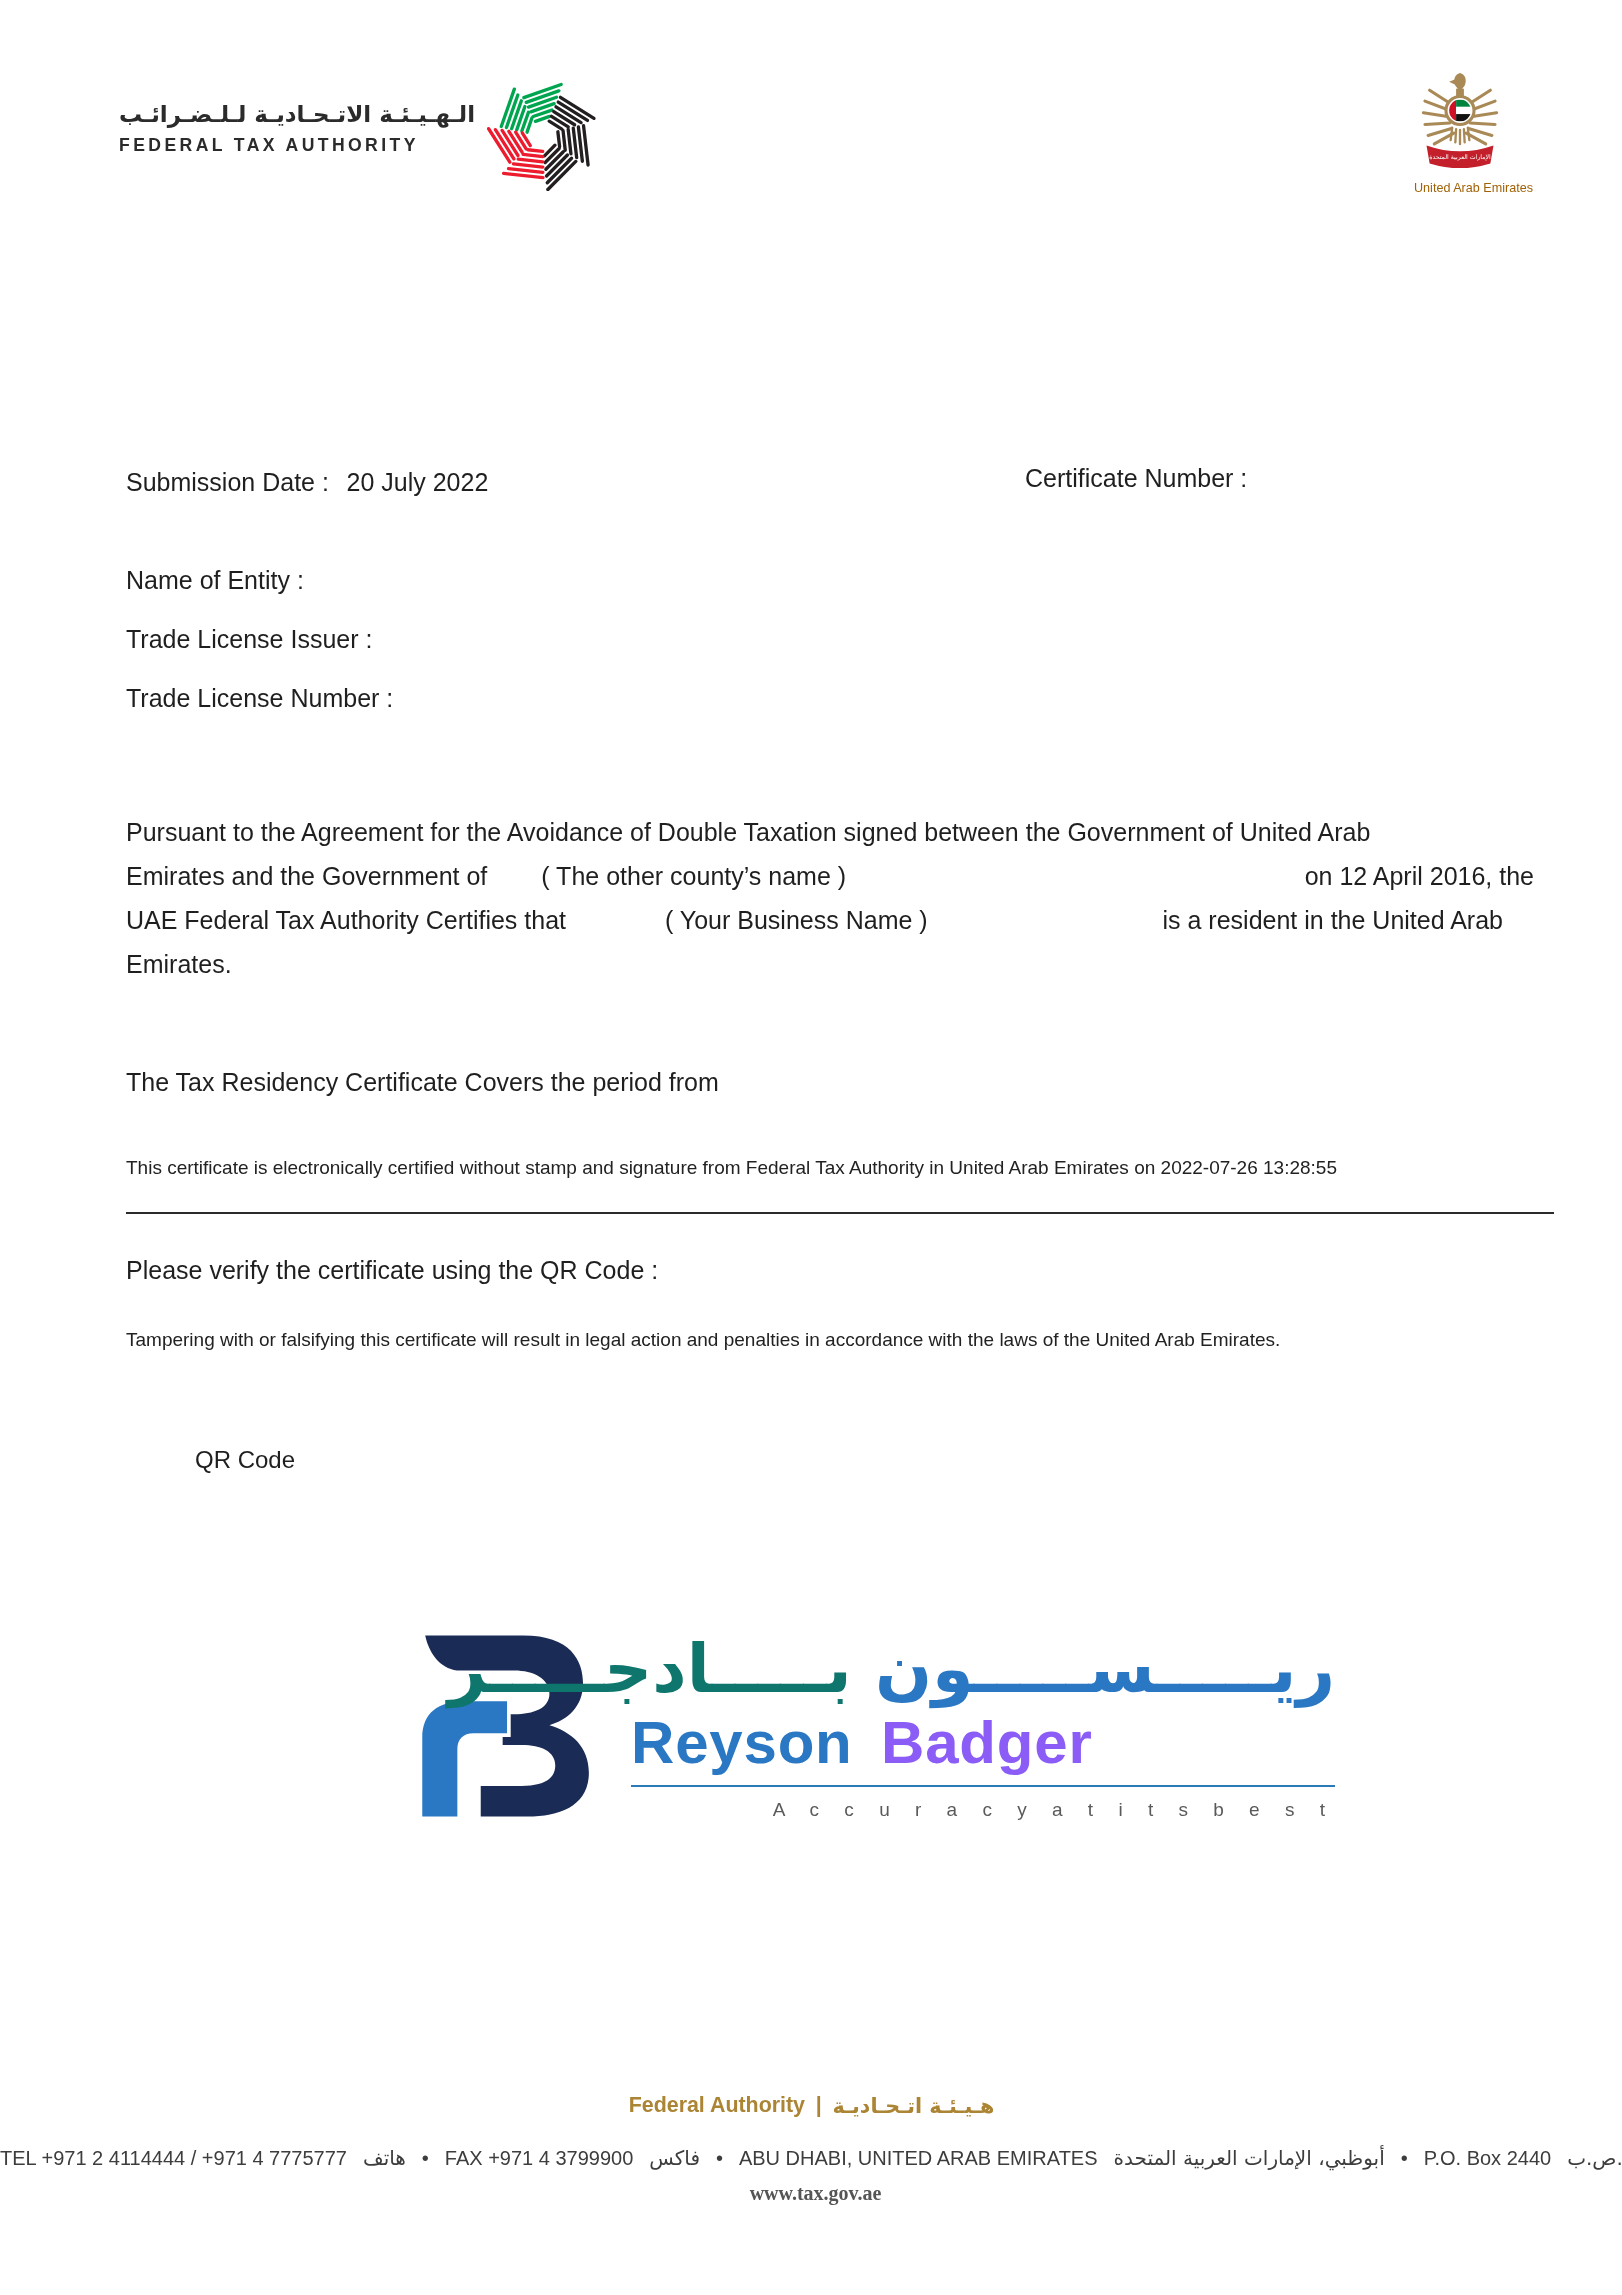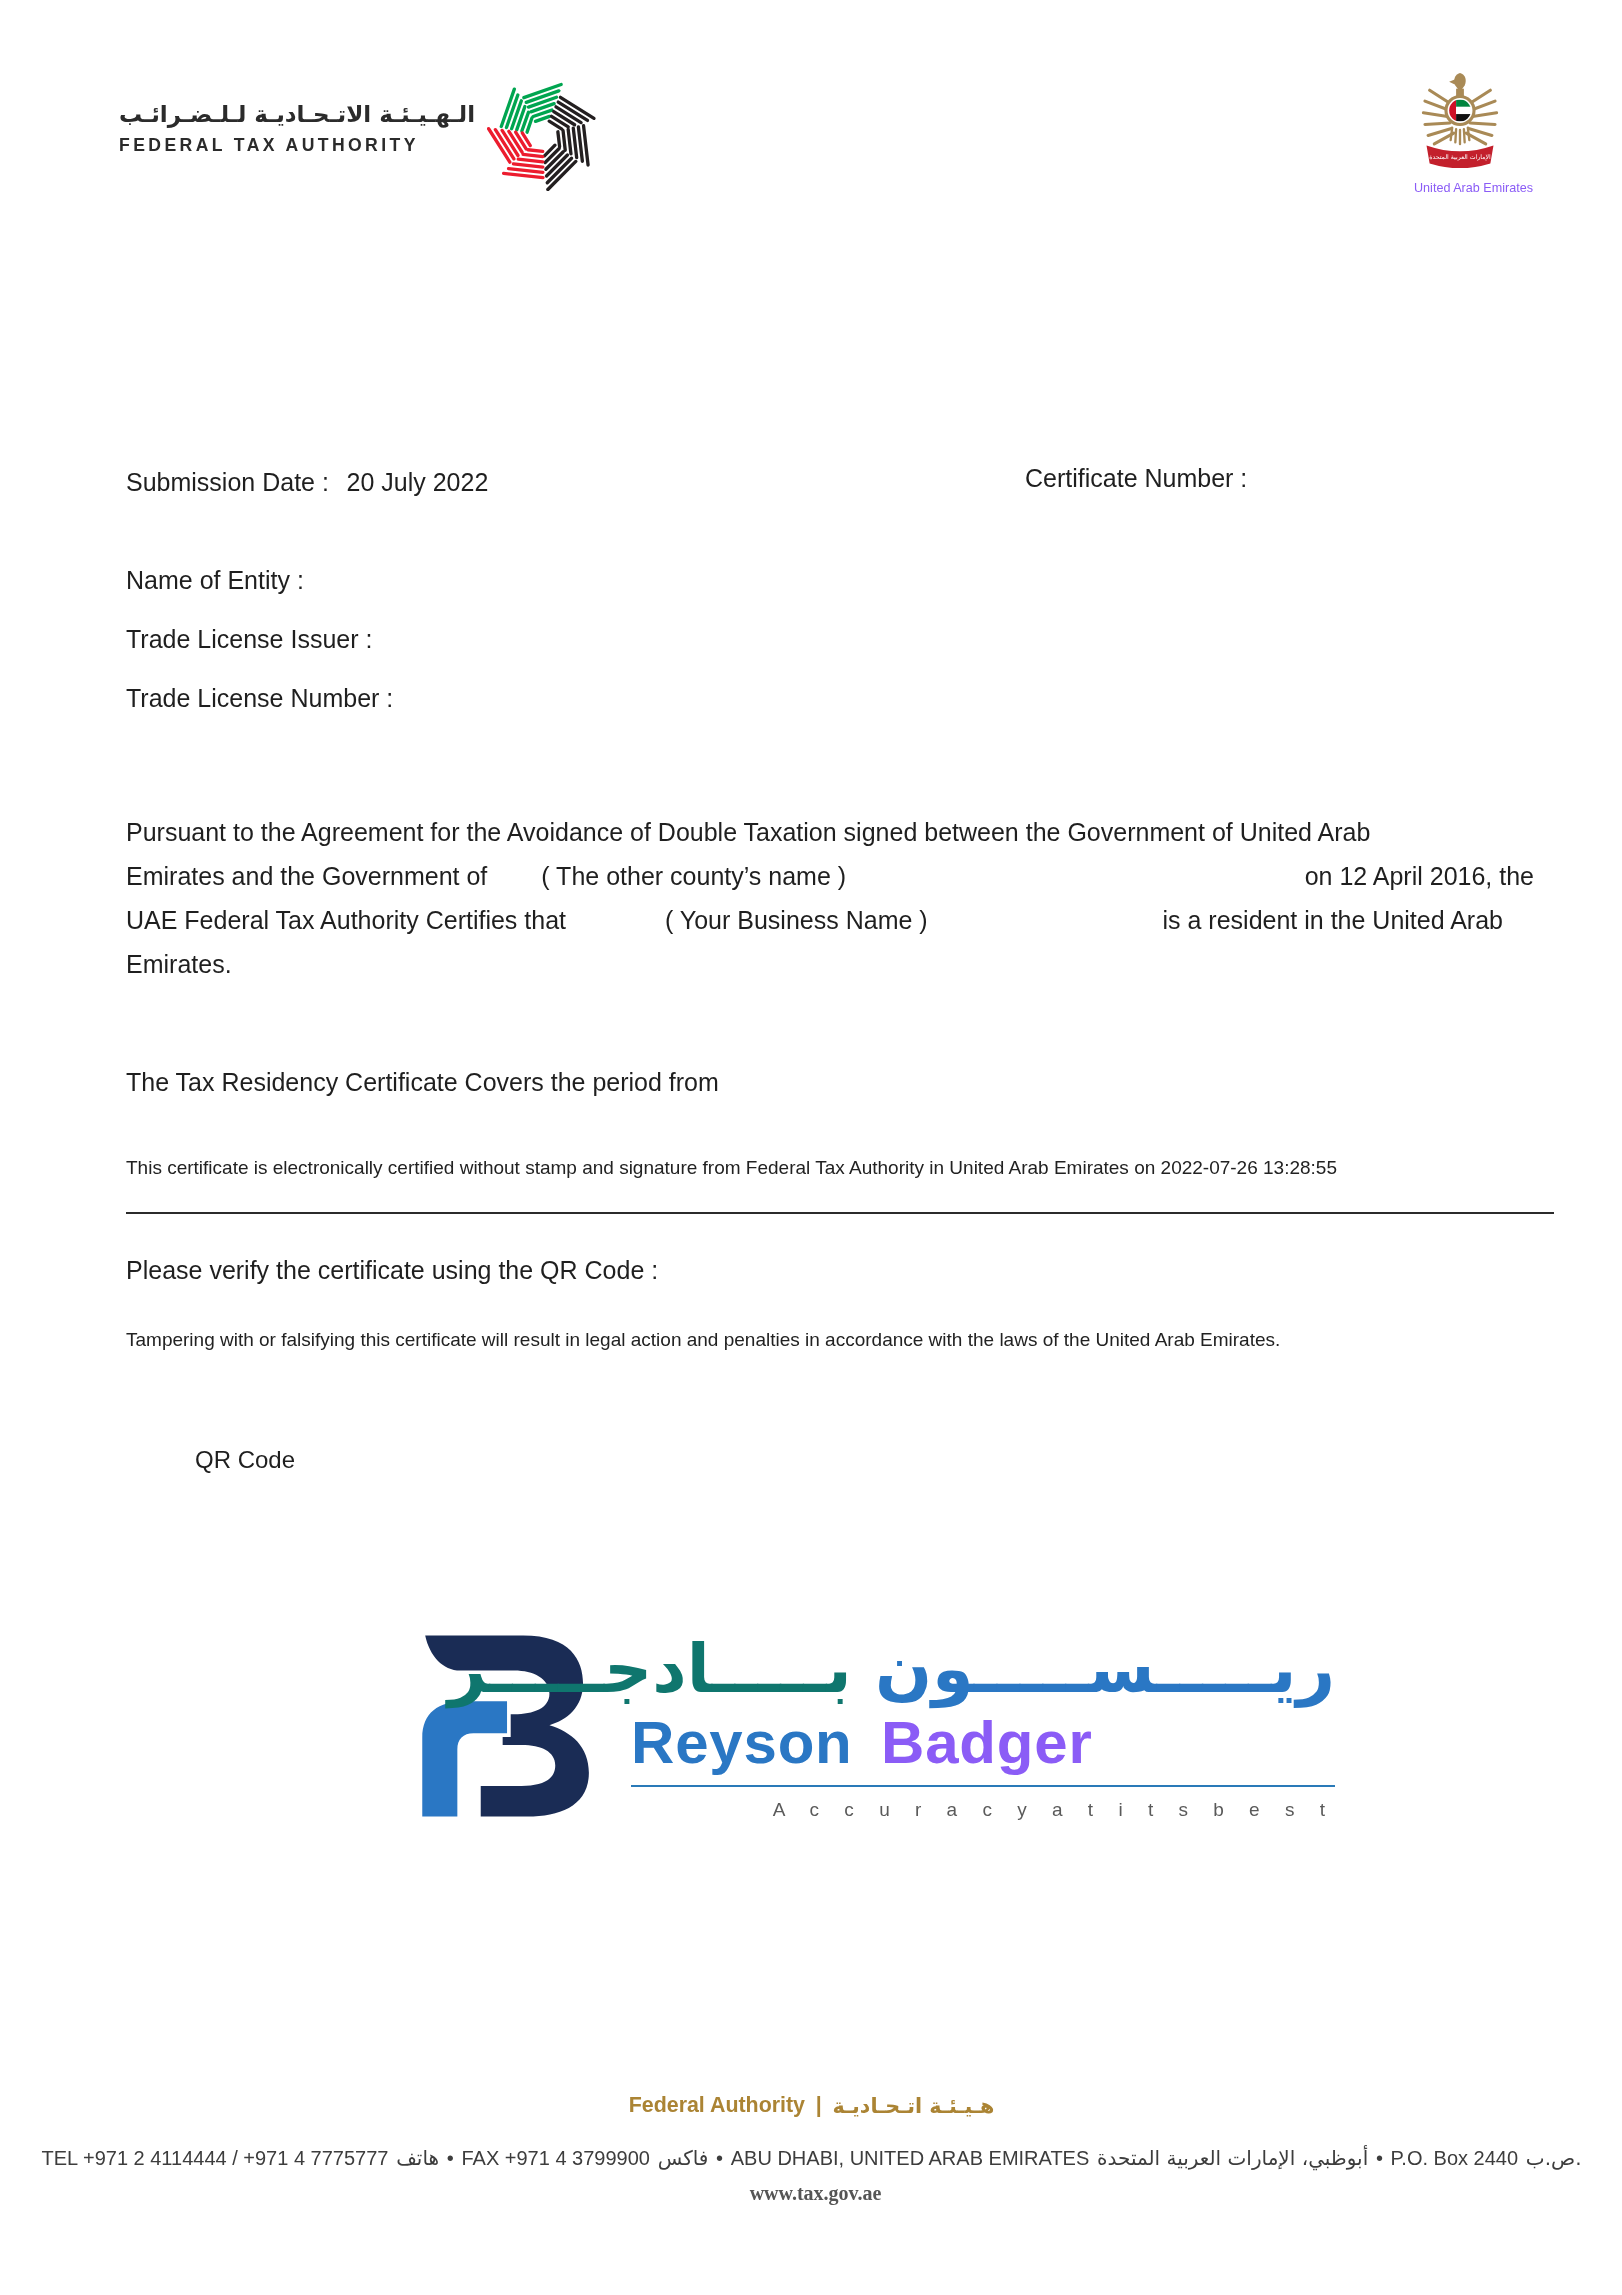--- a/index.html
+++ b/index.html
@@ -7,21 +7,21 @@
         font-family:"Liberation Sans", sans-serif;color:#1f1f1f;}
 
   
   .fta-logo{position:absolute;left:119px;top:80px;display:flex;align-items:flex-start;gap:12.2px;}
   .fta-text{display:flex;flex-direction:column;align-items:flex-start;margin-top:21.4px;}
   .fta-ar{font-family:"DejaVu Sans", sans-serif;font-size:23px;font-weight:bold;color:#2b2b2b;letter-spacing:0.8px;}
   .fta-en{font-size:17.6px;font-weight:bold;color:#2b2b2b;letter-spacing:3.4px;margin-top:7.7px;}
   .fta-mark{width:111px;height:111px;}
   .uae-emblem{position:absolute;left:1414px;top:70px;width:92px;text-align:center;}
   .uae-emblem svg{width:86px;height:109px;display:block;margin:0 auto;}
-  .uae-caption{font-size:12.6px;color:#8b5cf6;margin-top:1.5px;white-space:nowrap;}
+  .uae-caption{font-size:12.6px;color:#a16207;margin-top:1.5px;white-space:nowrap;}
 
   
   .doc-title{position:absolute;top:293px;left:0;width:100%;text-align:center;
              font-size:34px;font-weight:bold;color:#7a651d;letter-spacing:0.4px;}
 
   
   .meta-row{position:absolute;top:464px;left:126px;width:1428px;font-size:25px;}
   .meta-sub{position:absolute;left:0;top:4px;white-space:nowrap;}
   .meta-cert{position:absolute;left:899px;top:0;white-space:nowrap;}
   .label-gap{display:inline-block;width:10.7px;}
@@ -54,21 +54,21 @@
   .rb-english{font-size:60px;font-weight:bold;line-height:1;margin-top:4.6px;white-space:nowrap;letter-spacing:0.8px;}
   .rb-en-first{color:#2a77c4;}
   .rb-en-second{color:#8b5cf6;margin-left:11px;}
   .rb-divider{height:2.3px;background:#2a7ab8;margin-top:12.2px;width:100%;}
   .rb-tagline{font-size:19px;letter-spacing:10px;color:#5a5a5a;text-align:right;margin-top:12.2px;white-space:nowrap;}
 
   
   .footer-authority{position:absolute;top:2093px;left:0;width:100%;display:flex;justify-content:center;
                     align-items:center;gap:10.7px;font-size:21.4px;font-weight:bold;color:#ab8434;}
   .footer-authority .ar{font-family:"DejaVu Sans", sans-serif;font-size:20.7px;}
-  .footer-contact{position:absolute;top:2146px;left:0;width:100%;display:flex;justify-content:center;
+  .footer-contact{position:absolute;top:2146px;left:0;width:100%;display:flex;justify-content:space-between;
                   align-items:center;gap:7.7px;font-size:20px;color:#3d3d3d;white-space:nowrap;}
   .footer-contact .ar{font-family:"DejaVu Sans", sans-serif;}
   .footer-web{position:absolute;top:2182px;left:4px;width:100%;text-align:center;
               font-size:20px;font-weight:bold;color:#555;font-family:Liberation Serif, serif;}
 </style>
 </head>
 <body>
 
 <div class="page">
 

